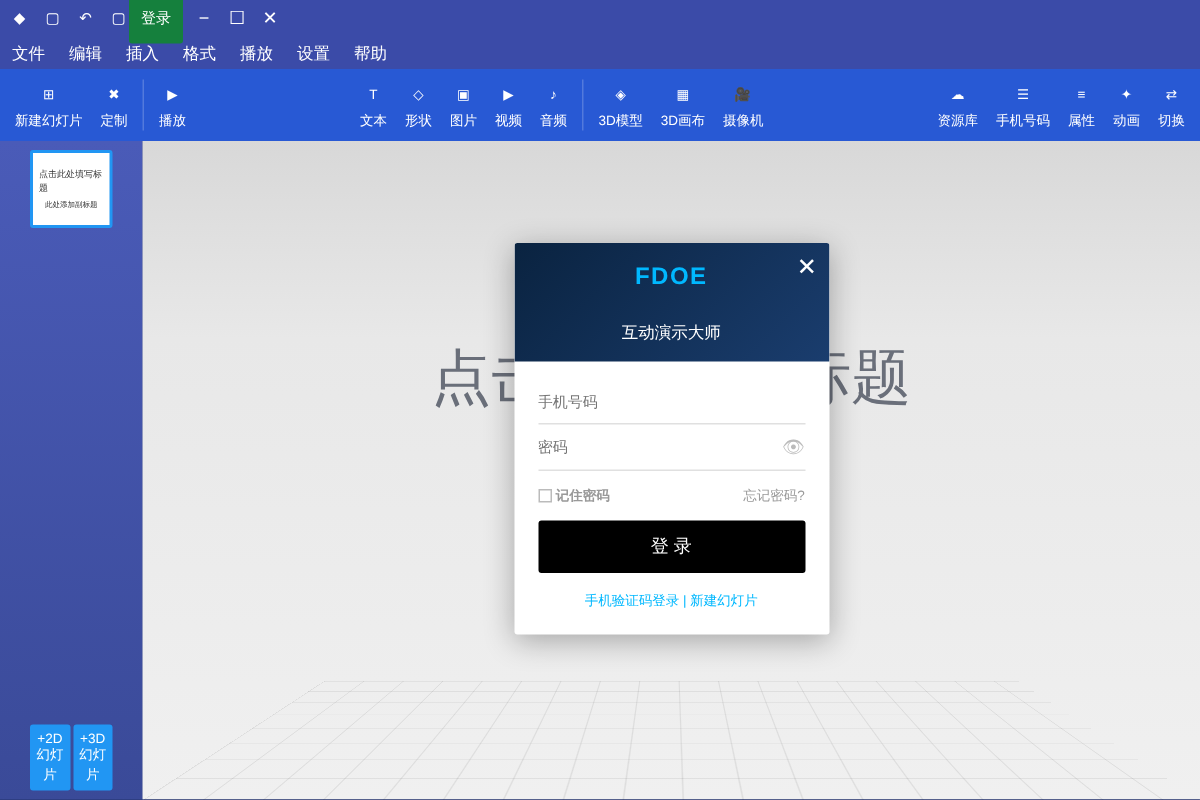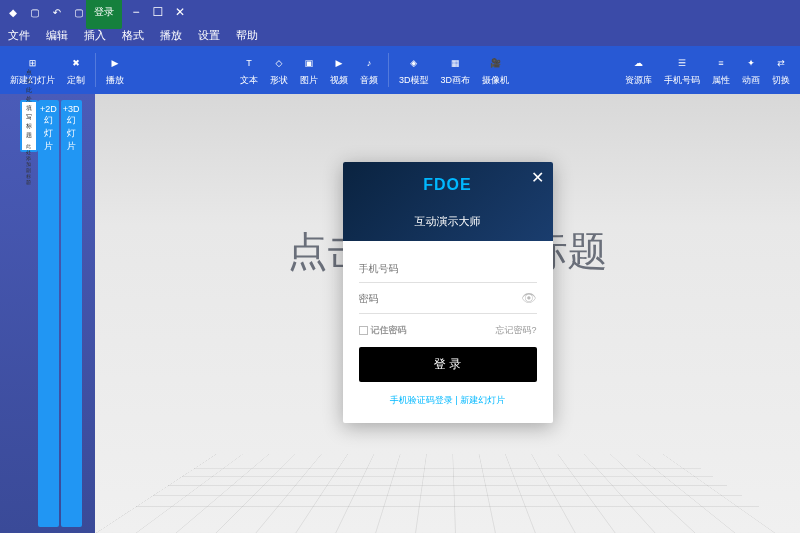--- a/index.html
+++ b/index.html
@@ -12,21 +12,21 @@
 .login-badge { background: #15803d; padding: 10px 8px; border-radius: 2px; font-size: 10px; cursor: pointer; }
 .win-btn { width: 16px; height: 16px; display: flex; align-items: center; justify-content: center; cursor: pointer; font-size: 12px; }
 .menubar { height: 22px; background: #3b4ba8; display: flex; padding: 0 8px; gap: 16px; align-items: center; color: #fff; font-size: 11px; }
 .menu-item { cursor: pointer; }
 .toolbar { height: 48px; background: #2859d4; display: flex; align-items: center; padding: 0 4px; color: #fff; font-size: 9px; }
 .tool-btn { display: flex; flex-direction: column; align-items: center; justify-content: center; padding: 2px 6px; cursor: pointer; gap: 2px; }
 .tool-icon { width: 18px; height: 18px; display: flex; align-items: center; justify-content: center; }
 .tool-sep { width: 1px; height: 34px; background: rgba(255,255,255,0.2); margin: 0 4px; }
 .tool-spacer { flex: 1; }
 .main { display: flex; height: 439px; }
-.sidebar { width: 95px; background: linear-gradient(180deg, #4a5bb8 0%, #3a4a98 100%); display: flex; flex-direction: row; padding: 6px 20px; }
+.sidebar { width: 95px; background: linear-gradient(180deg, #4a5bb8 0%, #3a4a98 100%); display: flex; flex-direction: column; padding: 6px 20px; }
 .thumb { background: #fff; border: 2px solid #2196f3; border-radius: 2px; height: 52px; padding: 4px; font-size: 6px; color: #333; display: flex; flex-direction: column; align-items: center; justify-content: center; cursor: pointer; }
 .sidebar-spacer { flex: 1; }
 .slide-btns { display: flex; gap: 2px; }
 .slide-btn { flex: 1; background: #2196f3; color: #fff; font-size: 9px; padding: 4px 2px; text-align: center; cursor: pointer; border-radius: 2px; }
 .canvas { flex: 1; background: linear-gradient(180deg, #d8d8d8 0%, #e8e8e8 30%, #f0f0f0 100%); position: relative; overflow: hidden; }
 .grid { position: absolute; bottom: 0; left: 0; right: 0; height: 55%; background-image: repeating-linear-gradient(90deg, rgba(0,0,0,0.08) 0px, rgba(0,0,0,0.08) 1px, transparent 1px, transparent 40px), repeating-linear-gradient(0deg, rgba(0,0,0,0.08) 0px, rgba(0,0,0,0.08) 1px, transparent 1px, transparent 30px); transform: perspective(400px) rotateX(60deg); transform-origin: bottom; }
 .canvas-title { position: absolute; top: 130px; left: 50%; transform: translateX(-50%); font-size: 40px; color: #6a6f7a; white-space: nowrap; }
 .canvas-subtitle { position: absolute; top: 248px; left: 50%; transform: translateX(-50%); font-size: 22px; color: #8a8f9a; white-space: nowrap; }
 .modal { position: absolute; top: 68px; left: 50%; transform: translateX(-50%); width: 210px; background: #fff; box-shadow: 0 4px 20px rgba(0,0,0,0.3); border-radius: 2px; overflow: hidden; }
 .modal-header { background: linear-gradient(135deg, #0a2340 0%, #1a3d6e 100%); padding: 14px 0 12px; text-align: center; color: #fff; position: relative; }

